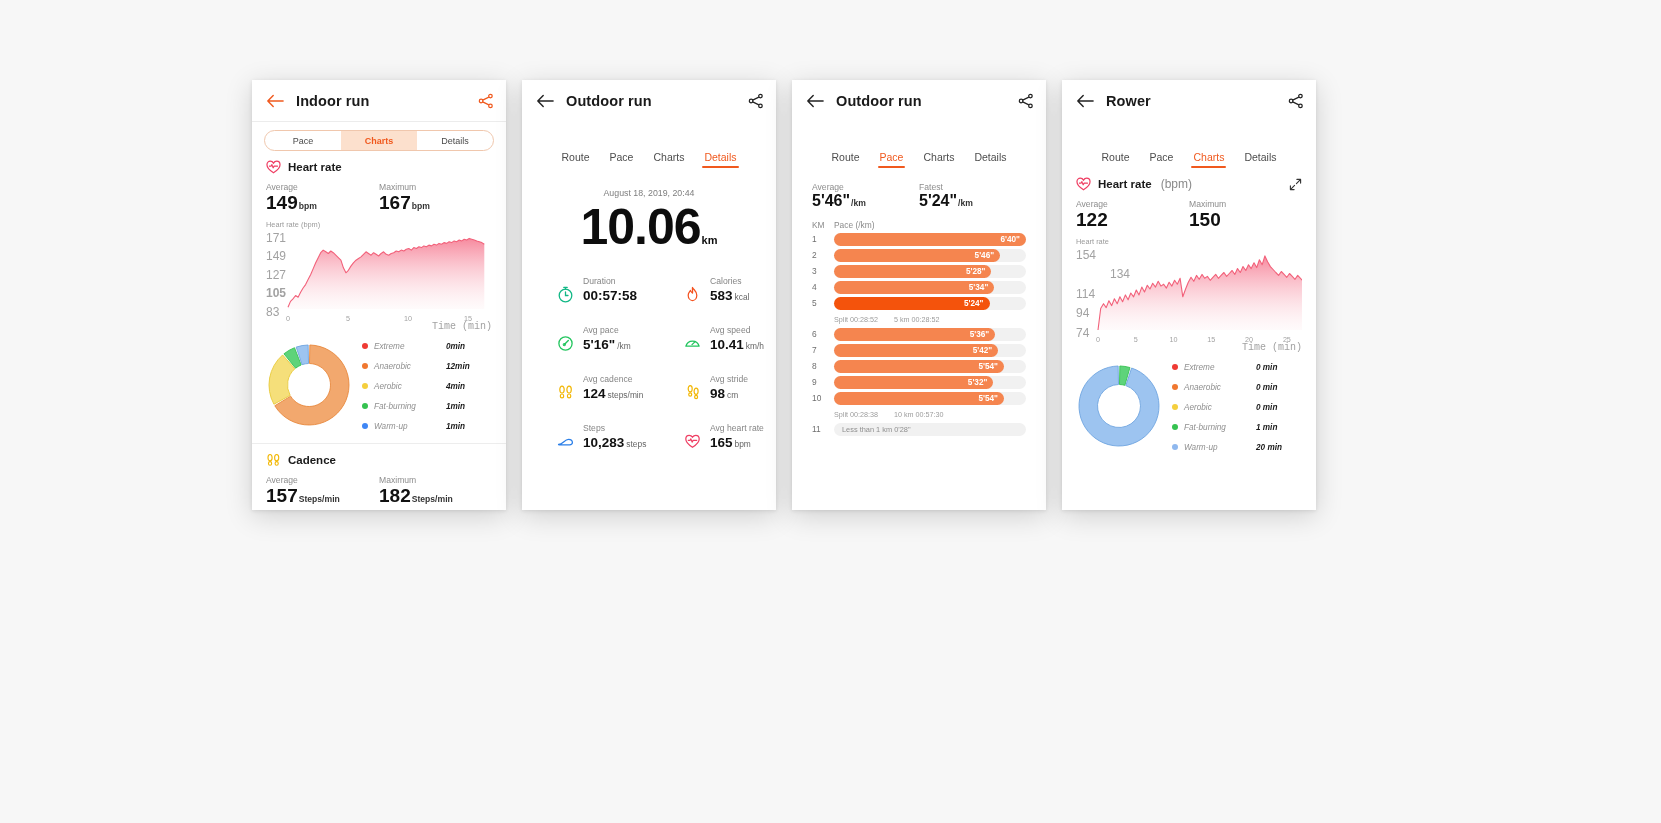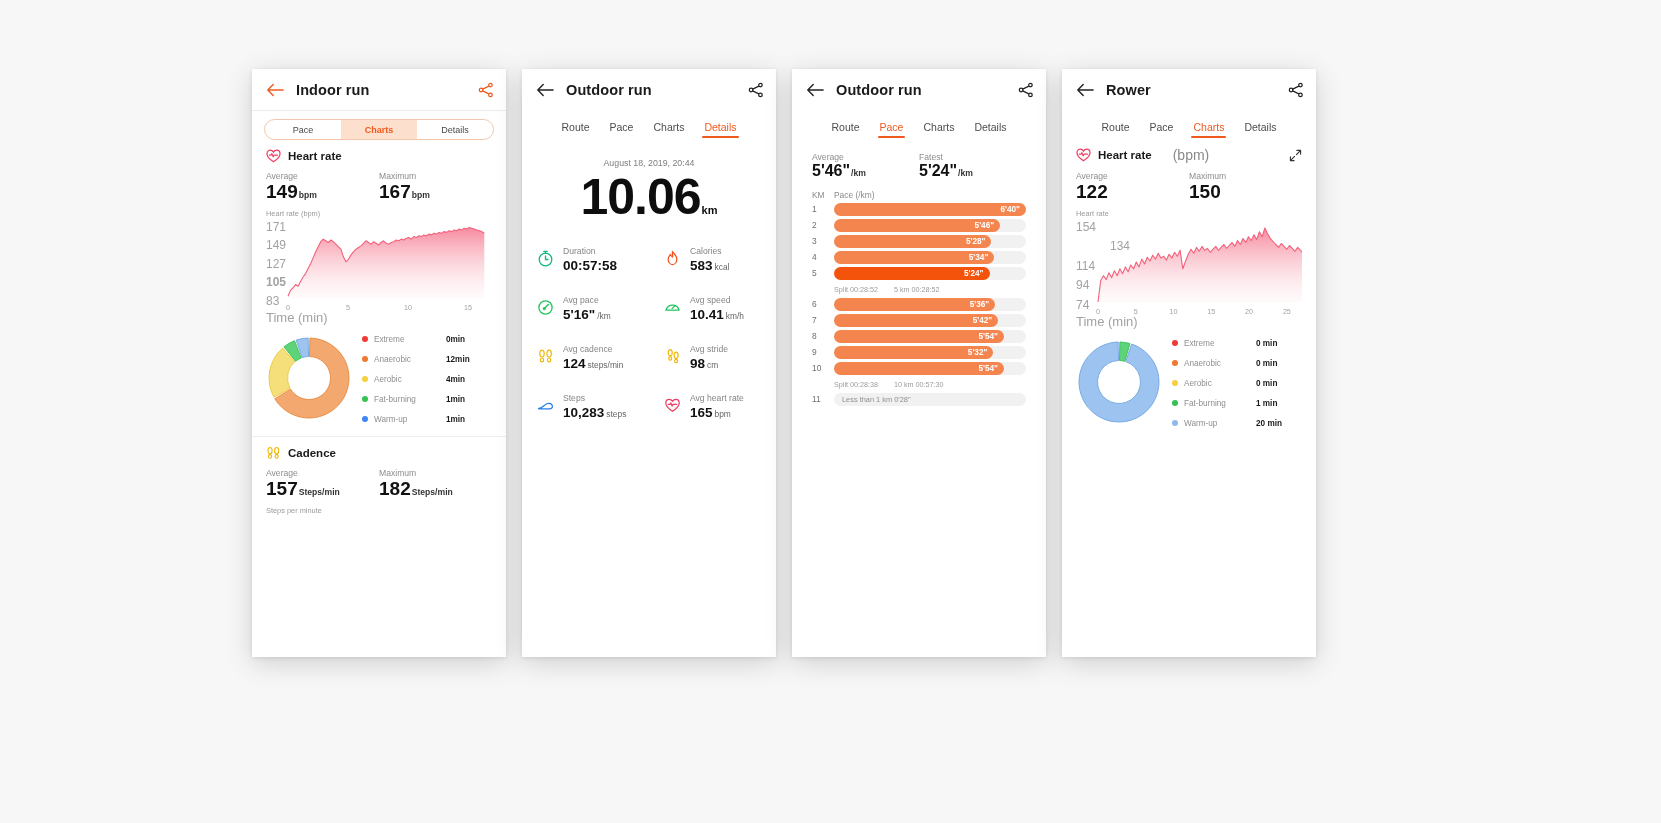--- a/index.html
+++ b/index.html
@@ -5,21 +5,21 @@
   * { box-sizing: border-box; margin: 0; padding: 0; }
   html, body {
     width: 1661px; height: 823px;
     background: #f7f7f7;
     font-family: "Liberation Sans", sans-serif;
     overflow: hidden;
   }
   .stage { position: relative; width: 1661px; height: 823px; background: #f7f7f7; }
 
   .phone {
-    position: absolute; top: 69px; width: 254px; height: 588px;
+    position: absolute; top: 80px; width: 254px; height: 430px;
     background: #ffffff;
     box-shadow: 0 6px 26px rgba(0,0,0,0.16), 0 1px 4px rgba(0,0,0,0.10);
     overflow: hidden;
   }
   #p1 { left: 252px; }
   #p2 { left: 522px; }
   #p3 { left: 792px; }
   #p4 { left: 1062px; }
 
   
@@ -38,66 +38,66 @@
     display: flex; overflow: hidden; background: #fff;
   }
   .pill-tab {
     flex: 1; display: flex; align-items: center; justify-content: center;
     font-size: 9px; color: #4a4a4a;
   }
   .pill-tab.active { background: #fce0cd; color: #f0591e; font-weight: bold; }
 
   
   .u-tabs { display: flex; justify-content: center; gap: 20px; padding: 10px 0 0; }
-  .u-tab { font-size: 10.5px; color: #4d4d4d; padding-bottom: 5px; position: relative; }
+  .u-tab { font-size: 10.5px; color: #4d4d4d; padding-bottom: 5px; position: relative; margin-top: 19px; }
   .u-tab.active { color: #f0591e; }
   .u-tab.active:after {
     content: ""; position: absolute; left: -2px; right: -2px; bottom: 0;
     height: 2px; background: #f0591e; border-radius: 1px;
   }
 
   
   .sec-head { display: flex; align-items: center; gap: 7px; padding: 9px 14px 0; }
   .sec-head .ic { width: 15px; height: 14px; flex: none; }
   .sec-title { font-size: 11.5px; font-weight: bold; color: #1a1a1a; }
-  .sec-unit { font-size: 14px; color: #8a8a8a; font-weight: normal; margin-left: 14px; }
+  .sec-unit { font-size: 12px; color: #8a8a8a; font-weight: normal; margin-left: 2px; }
   .expand-ic { margin-left: auto; width: 13px; height: 13px; }
 
   
   .metric-row { display: flex; padding: 8px 14px 0; }
   .metric { flex: 1; }
   .metric.right { text-align: left; }
   .metric-lbl { font-size: 8.6px; color: #8d8d8d; margin-bottom: 1px; }
   .metric-val { font-size: 19px; font-weight: bold; color: #111; line-height: 1.05; }
   .metric-val .u { font-size: 8.6px; font-weight: bold; color: #333; margin-left: 1px; }
   .axis-cap { font-size: 7.4px; color: #9b9b9b; padding: 7px 14px 0; }
 
   
   .hr-chart { position: relative; margin: 2px 14px 0; height: 92px; }
   .hr-chart.tall { height: 96px; }
   .yt { position: absolute; left: 0; font-size: 12px; color: #a2a2a2; }
   .xt { position: absolute; font-size: 7.2px; color: #a2a2a2; transform: translateX(-50%); }
-  .time-cap { font-size: 13px; color: #a2a2a2; padding: 0 14px; margin-top: -2px; }
+  .time-cap { font-size: 10px; color: #a2a2a2; text-align: right; padding: 0 14px; margin-top: -2px; font-family: Liberation Mono, monospace; }
 
   
   .zone-wrap { display: flex; align-items: center; padding: 8px 14px 12px; gap: 10px; }
   .donut { width: 86px; height: 86px; flex: none; position: relative; }
-  .legend { flex: 1; display: flex; flex-direction: column; gap: 11px; padding-top: 2px; }
+  .legend { flex: 1; display: flex; flex-direction: column; gap: 11px; padding-top: 2px; font-style: italic; }
   .lg-row { display: flex; align-items: center; font-size: 8.2px; }
   .dot { width: 6px; height: 6px; border-radius: 50%; margin-right: 6px; flex: none; }
   .lg-name { color: #8f8f8f; flex: 1; }
   .lg-val { color: #1a1a1a; font-weight: bold; width: 46px; }
   .divider { height: 1px; background: #ededed; margin: 0; }
 
   
   .date-line { text-align: center; font-size: 8.8px; color: #7e7e7e; padding: 20px 0 2px; }
   .big-dist { text-align: center; font-size: 50px; font-weight: bold; color: #0d0d0d; line-height: 1.08; letter-spacing: -1px; }
   .big-dist .u { font-size: 11px; font-weight: bold; letter-spacing: 0; margin-left: 1px; }
   .stat-grid { display: flex; flex-wrap: wrap; padding: 22px 0 0; }
-  .stat { width: 50%; display: flex; gap: 9px; padding: 0 8px 22px 15px; }
+  .stat { width: 50%; display: flex; gap: 9px; padding: 0 8px 22px 35px; align-items: flex-end; }
   .stat .sic { width: 17px; height: 17px; flex: none; margin-top: 4px; }
   .st-lbl { font-size: 8.6px; color: #858585; margin-bottom: 2px; }
   .st-val { font-size: 13.5px; font-weight: bold; color: #111; }
   .st-val .u { font-size: 8.4px; font-weight: normal; color: #666; margin-left: 2px; }
 
   
   .pace-head { display: flex; padding: 14px 20px 0; }
   .pace-head .metric-val { font-size: 16px; }
   .pace-cols { display: flex; padding: 10px 20px 3px; font-size: 8.4px; color: #8a8a8a; }
   .pace-cols .c1 { width: 22px; }

